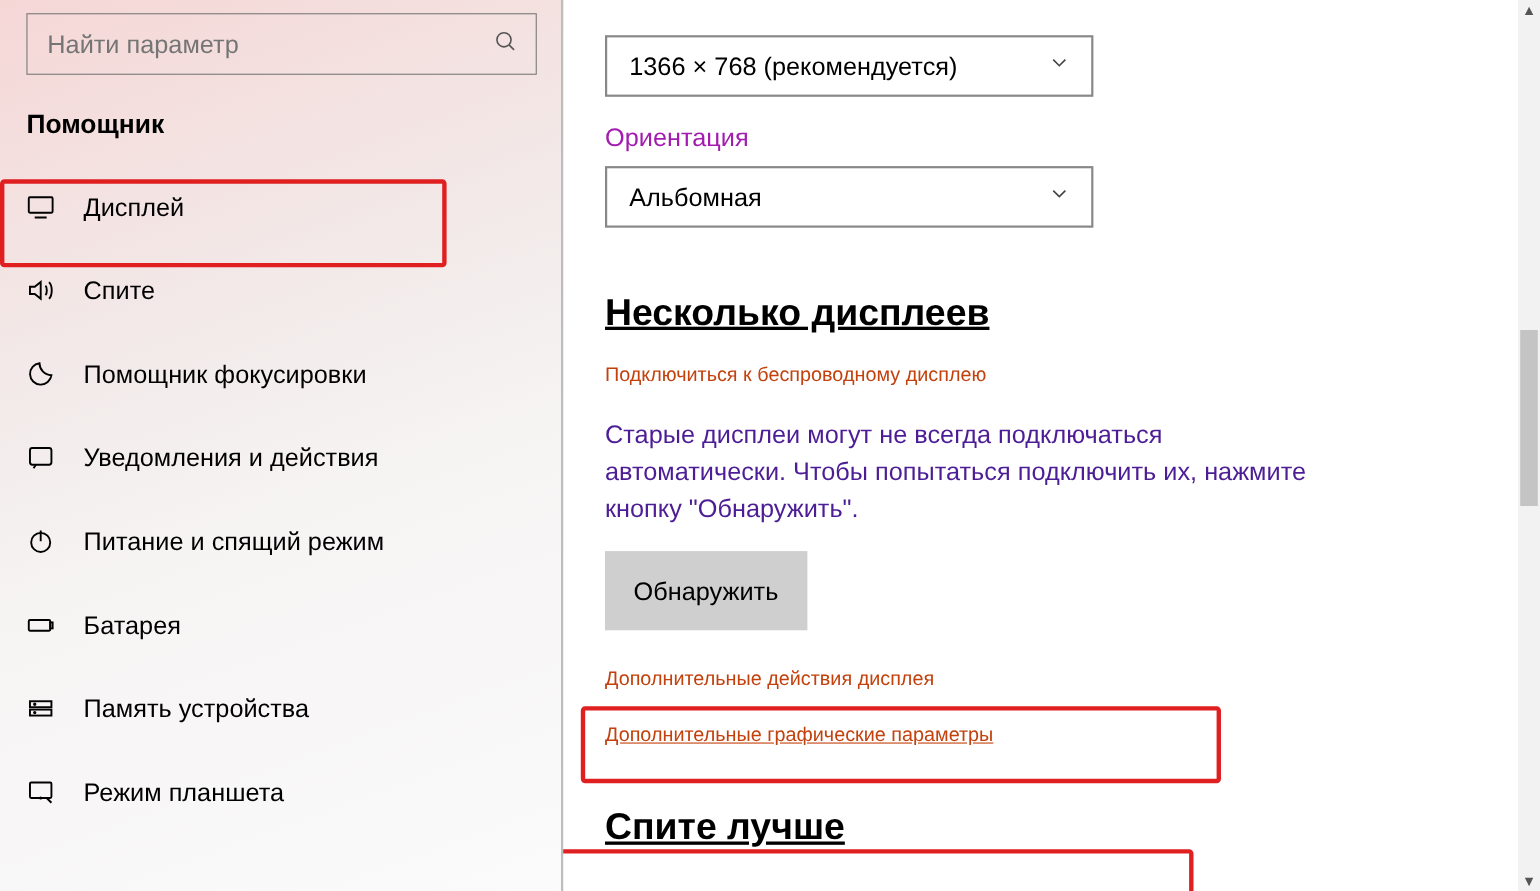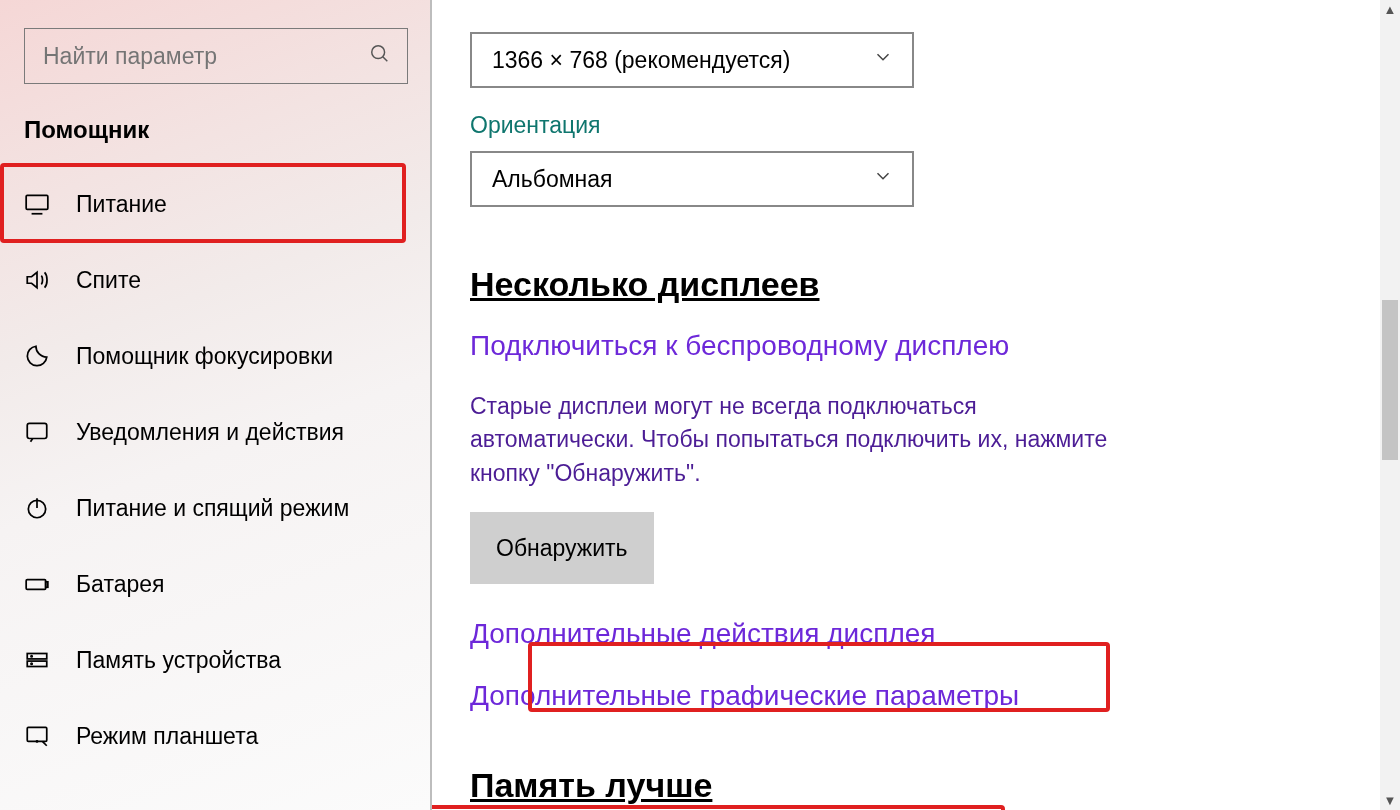--- a/index.html
+++ b/index.html
@@ -1,24 +1,24 @@
 <!DOCTYPE html>
 <html><head>
 <meta charset="utf-8">
 <style>
   * { box-sizing: border-box; margin: 0; padding: 0; }
   html, body { width: 1400px; height: 810px; font-family: "Segoe UI", Arial, sans-serif; overflow: hidden; }
   body { display: flex; background: #fff; }
 
   
   .sidebar {
-    width: 432px;
+    width: 512px;
     height: 100%;
     background: linear-gradient(160deg, #f5d7d6 0%, #f3e3e2 22%, #f2ebea 38%, #f6f3f3 55%, #fbfbfb 100%);
-    padding-top: 28px;
+    padding-top: 12px;
     position: relative;
   }
   .search-wrap { padding: 0 24px 28px 24px; }
   .search {
     display: flex; align-items: center; justify-content: space-between;
     height: 56px; width: 100%;
     border: 1px solid #7a7a7a; background: rgba(255,255,255,0);
     padding: 0 16px 0 18px;
   }
   .search input {
@@ -72,25 +72,25 @@
   .scrollbar .arrow.up { top: 2px; }
   .scrollbar .arrow.down { bottom: 2px; }
 
   .dropdown {
     display: flex; align-items: center; justify-content: space-between;
     width: 444px; height: 56px;
     border: 2px solid #888; background: #fff;
     padding: 0 18px 0 20px; font-size: 23px; color: #000;
   }
   .dropdown .chev { color: #444; }
-  .field-label { font-size: 23px; color: #0f766e; margin: 24px 0 12px 0; }
+  .field-label { font-size: 23px; color: #a21caf; margin: 24px 0 12px 0; }
   .section .dropdown:first-child { margin-top: 32px; }
 
   h2.section-title { font-size: 34px; font-weight: 600; color: #000; margin-top: 58px; text-decoration: underline; }
-  .link { font-size: 28px; color: #6d28d9; margin-top: 26px; cursor: default; }
+  .link { font-size: 18px; color: #c2410c; margin-top: 26px; cursor: default; }
   .bodytext { font-size: 23px; color: #4c1d95; line-height: 1.45; margin-top: 28px; max-width: 640px; }
   .btn {
     display: inline-flex; align-items: center; justify-content: center;
     height: 72px; padding: 0 26px; background: #cfcfcf; border: none;
     font-size: 23px; color: #000; margin-top: 22px; font-family: inherit;
   }
   .redbox.link-box { left: 525px; top: 642px; width: 585px; height: 72px; }
 
   
   svg.ic { width: 26px; height: 26px; stroke: currentColor; fill: none; stroke-width: 1.6; }
@@ -114,21 +114,21 @@
 
   <div class="category">Помощник</div>
 
   <div class="nav-item">
     <span class="icon">
       <svg class="ic" viewBox="0 0 24 24">
           <rect x="2" y="4" width="20" height="13" rx="1"></rect>
           <line x1="7" y1="21" x2="17" y2="21"></line>
         </svg>
     </span>
-    <span class="label">Питание</span>
+    <span class="label">Дисплей</span>
   </div>
 
   <div class="nav-item">
     <span class="icon">
       <svg class="ic" viewBox="0 0 24 24">
           <path d="M3 9v6h4l5 4V5L7 9H3z"></path>
           <path d="M16 8c1.5 1.5 1.5 6.5 0 8"></path>
           <path d="M19 5c3 3 3 11 0 14"></path>
         </svg>
     </span>
@@ -227,23 +227,23 @@
   <h2 class="section-title">Несколько дисплеев</h2>
 
   <div class="link">Подключиться к беспроводному дисплею</div>
 
   <div class="bodytext">Старые дисплеи могут не всегда подключаться автоматически. Чтобы попытаться подключить их, нажмите кнопку "Обнаружить".</div>
 
   <button class="btn">Обнаружить</button>
 
   <div class="link" style="margin-top:34px;">Дополнительные действия дисплея</div>
 
-  <div class="link" style="margin-top:30px;">Дополнительные графические параметры</div>
-
-  <h2 class="section-title" style="margin-top:54px;">Память лучше</h2>
+  <div class="link" style="margin-top:30px;text-decoration:underline;">Дополнительные графические параметры</div>
+
+  <h2 class="section-title" style="margin-top:54px;">Спите лучше</h2>
 
   
   <div class="redbox link-box" style="left:-12px; top:auto;"></div>
 
   
   <div class="scrollbar">
     <div class="arrow up">▲</div>
     <div class="thumb"></div>
     <div class="arrow down">▼</div>
   </div>

